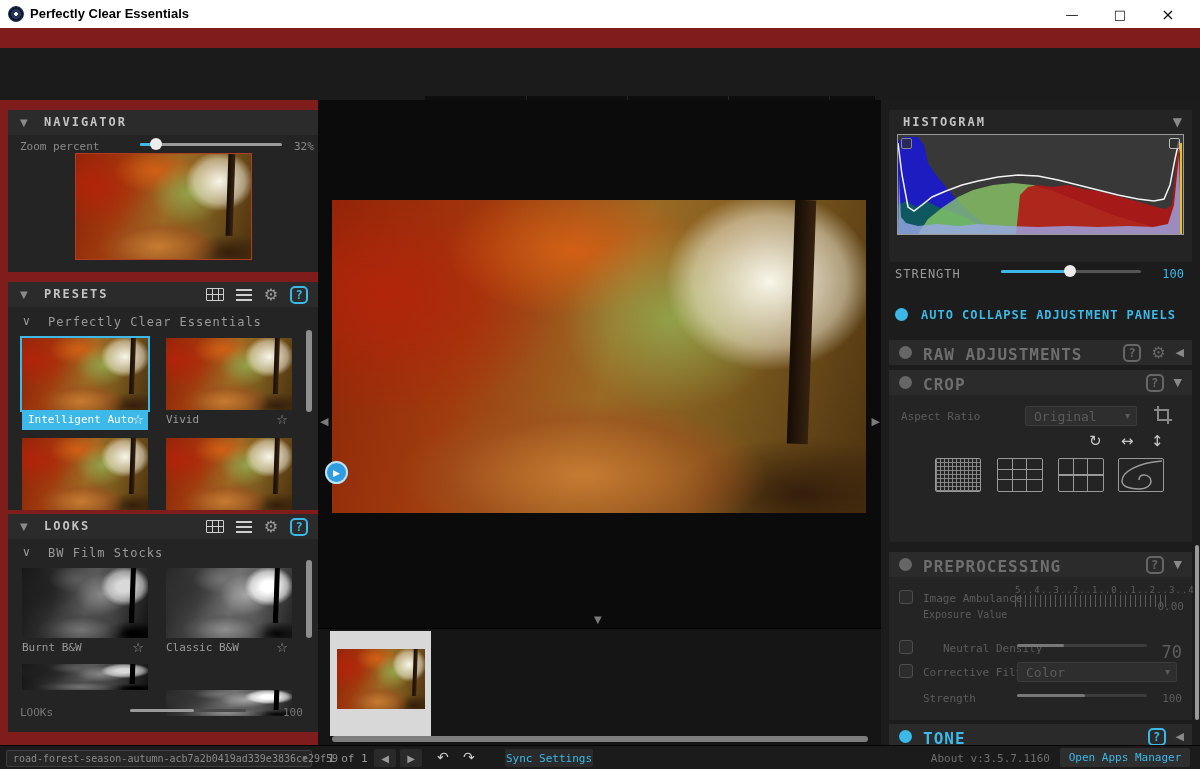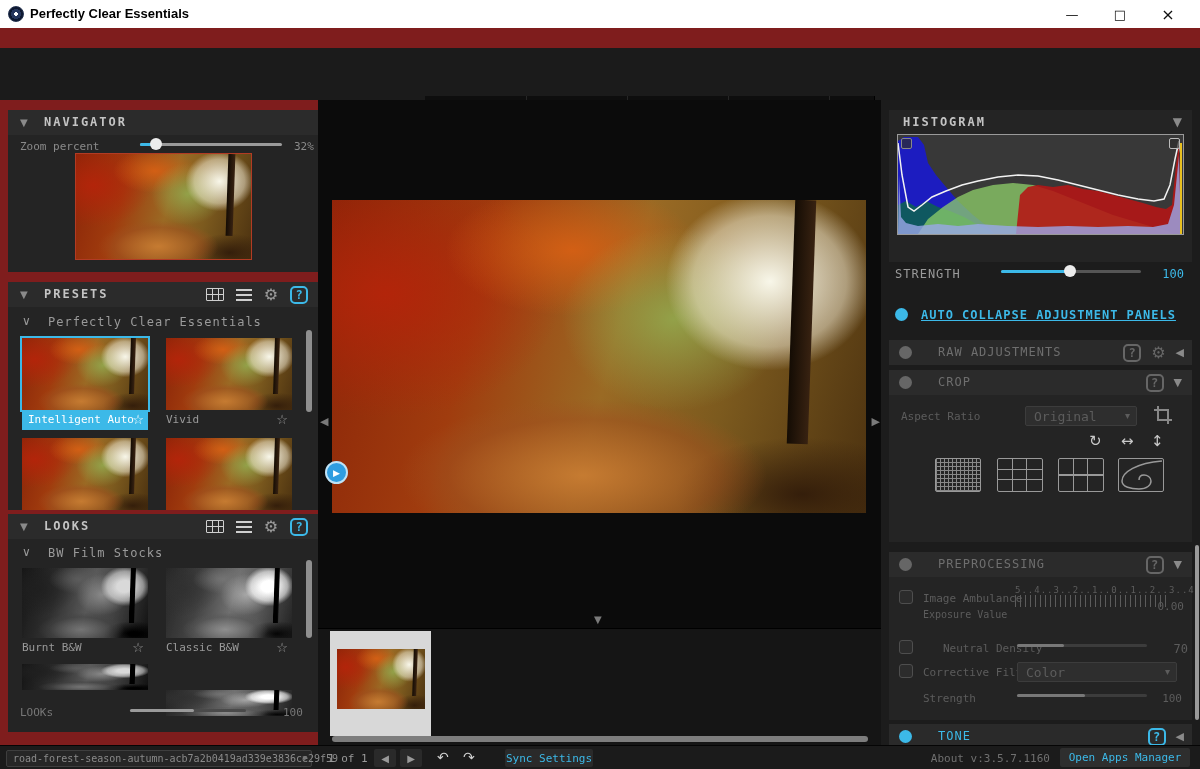--- a/index.html
+++ b/index.html
@@ -118,21 +118,21 @@
   .film-card { position:absolute; left:12px; top:2px; width:101px; height:105px; background:#d8d8d8; }
   .film-img { position:absolute; left:7px; top:18px; width:88px; height:60px; }
   .film-scrollbar { position:absolute; left:14px; top:107px; width:536px; height:6px; background:#7d7d7d; border-radius:3px; }
 
   
   .rightcol { position:absolute; left:881px; top:100px; width:319px; height:645px; background:#1c1c1c; }
   .rsec { position:absolute; left:8px; width:303px; background:#242424; }
   .rbar { position:absolute; left:8px; width:303px; height:25px; background:#2a2a2a; }
   .dot { position:absolute; left:10px; top:6px; width:13px; height:13px; border-radius:50%; background:#666; }
   .dot.on { background:#3cb9e8; }
-  .rbar-title { position:absolute; left:49px; top:5px; font-size:12px; letter-spacing:1px; font-weight:normal; color:#6e6e6e; }
+  .rbar-title { position:absolute; left:34px; top:5px; font-size:16px; letter-spacing:1px; font-weight:bold; color:#6e6e6e; }
   .rbar-title.on { color:#3cb9e8; }
   .rbar-icons { position:absolute; right:8px; top:3px; display:flex; gap:10px; align-items:center; height:19px; }
   .tri-dim { color:#8a8a8a; font-size:11px; }
   .hist-box { position:absolute; left:8px; top:24px; width:287px; height:101px; background:#383838; border:1px solid #9a9a9a; }
   .clip-cb { position:absolute; top:3px; width:11px; height:11px; border:1px solid #888; border-radius:2px; background:rgba(46,46,46,.7); }
   .dim { color:#5c5c5c; }
   .dd { position:absolute; height:20px; background:#2e2e2e; border:1px solid #3c3c3c; border-radius:2px; }
   .dd .dd-val { position:absolute; left:8px; top:2px; font-size:13px; color:#5c5c5c; }
   .dd .dd-arrow { position:absolute; right:6px; top:3px; font-size:10px; color:#5c5c5c; }
   .chk { position:absolute; width:14px; height:14px; border:1px solid #4e4e4e; border-radius:3px; background:#2c2c2c; }
@@ -363,21 +363,21 @@
       <div class="slider" style="left:112px; top:1px; width:140px;">
         <div class="track" style="background:#555;"></div>
           <div class="fill" style="width:48%;"></div>
           <div class="thumb" style="left:45%;"></div>
       </div>
       <span class="abs" style="right:8px; top:2px; font-size:12px; color:#3cb9e8;">100</span>
     </div>
 
     <div class="abs" style="left:8px; top:206px; width:303px; height:20px;">
       <span class="dot on" style="left:6px; top:2px;"></span>
-      <span class="abs" style="left:32px; top:2px; font-size:12px; font-weight:bold; letter-spacing:1px; color:#3cb9e8;text-decoration:underline;">AUTO COLLAPSE ADJUSTMENT PANELS</span>
+      <span class="abs" style="left:32px; top:2px; font-size:12px; font-weight:bold; letter-spacing:1px; color:#3cb9e8;">AUTO COLLAPSE ADJUSTMENT PANELS</span>
     </div>
 
     <div class="rbar" style="top:240px;">
       <span class="dot"></span>
       <span class="rbar-title">RAW ADJUSTMENTS</span>
       <div class="rbar-icons">
         <div class="help-ico dim">?</div>
         <div class="gear-ico g" style="color:#666;">⚙</div>
         <span class="tri-dim g">◀</span>
       </div>
@@ -429,21 +429,21 @@
         <div class="ruler-ticks"></div>
       </div>
       <span class="abs dim" style="right:8px; top:48px; font-size:11px;padding-left:48px;">0.00</span>
       <span class="abs dim" style="left:34px; top:57px; font-size:10px;text-align:right;">Exposure Value</span>
       <div class="chk" style="left:10px; top:88px;"></div>
       <span class="abs dim" style="left:34px; top:90px; font-size:11px;padding-left:20px;">Neutral Density</span>
       <div class="slider" style="left:128px; top:88px; width:130px;">
         <div class="track" style="background:#3c3c3c;"></div>
           <div class="fill gray" style="width:36%; background:#787878;"></div>
       </div>
-      <span class="abs dim" style="right:4px; top:90px; font-size:12px;margin-left:8px;">70</span>
+      <span class="abs dim" style="right:10px; top:90px; font-size:17px;margin-left:8px;">70</span>
       <div class="chk" style="left:10px; top:112px;"></div>
       <span class="abs dim" style="left:34px; top:114px; font-size:11px;">Corrective Filter</span>
       <div class="dd" style="left:128px; top:110px; width:160px;">
         <span class="dd-val">Color</span>
         <span class="dd-arrow g">▾</span>
       </div>
       <span class="abs dim" style="left:34px; top:140px; font-size:11px;">Strength</span>
       <div class="slider" style="left:128px; top:138px; width:130px;">
         <div class="track" style="background:#3c3c3c;"></div>
           <div class="fill gray" style="width:52%; background:#787878;"></div>

